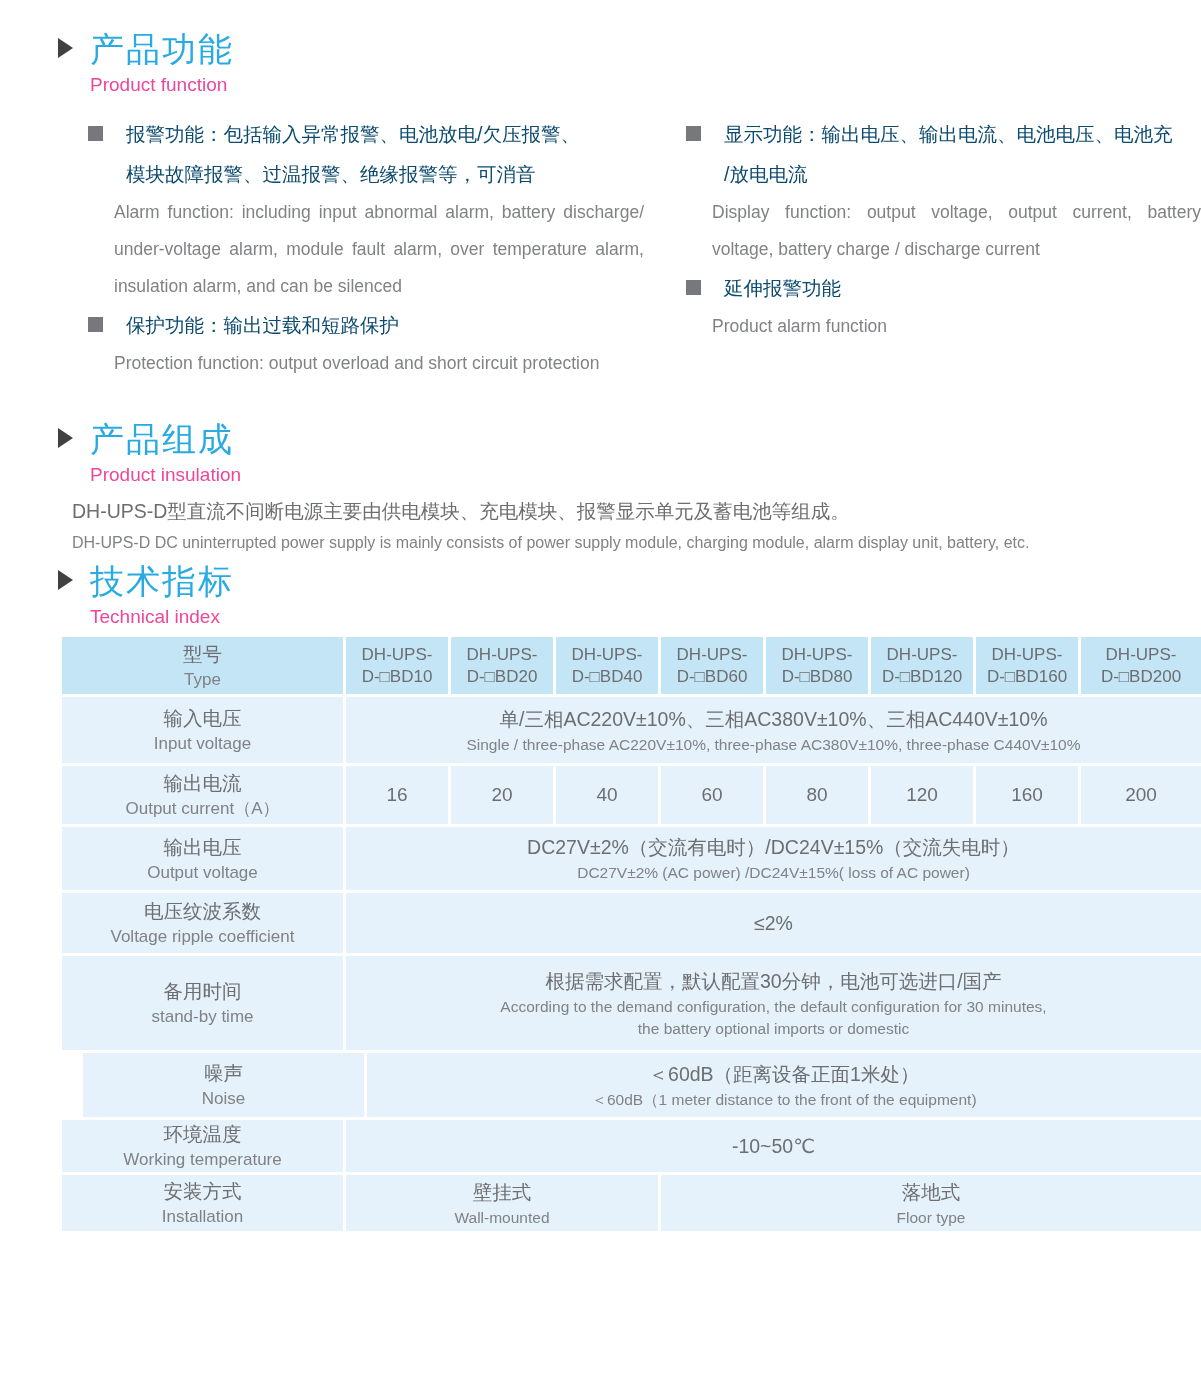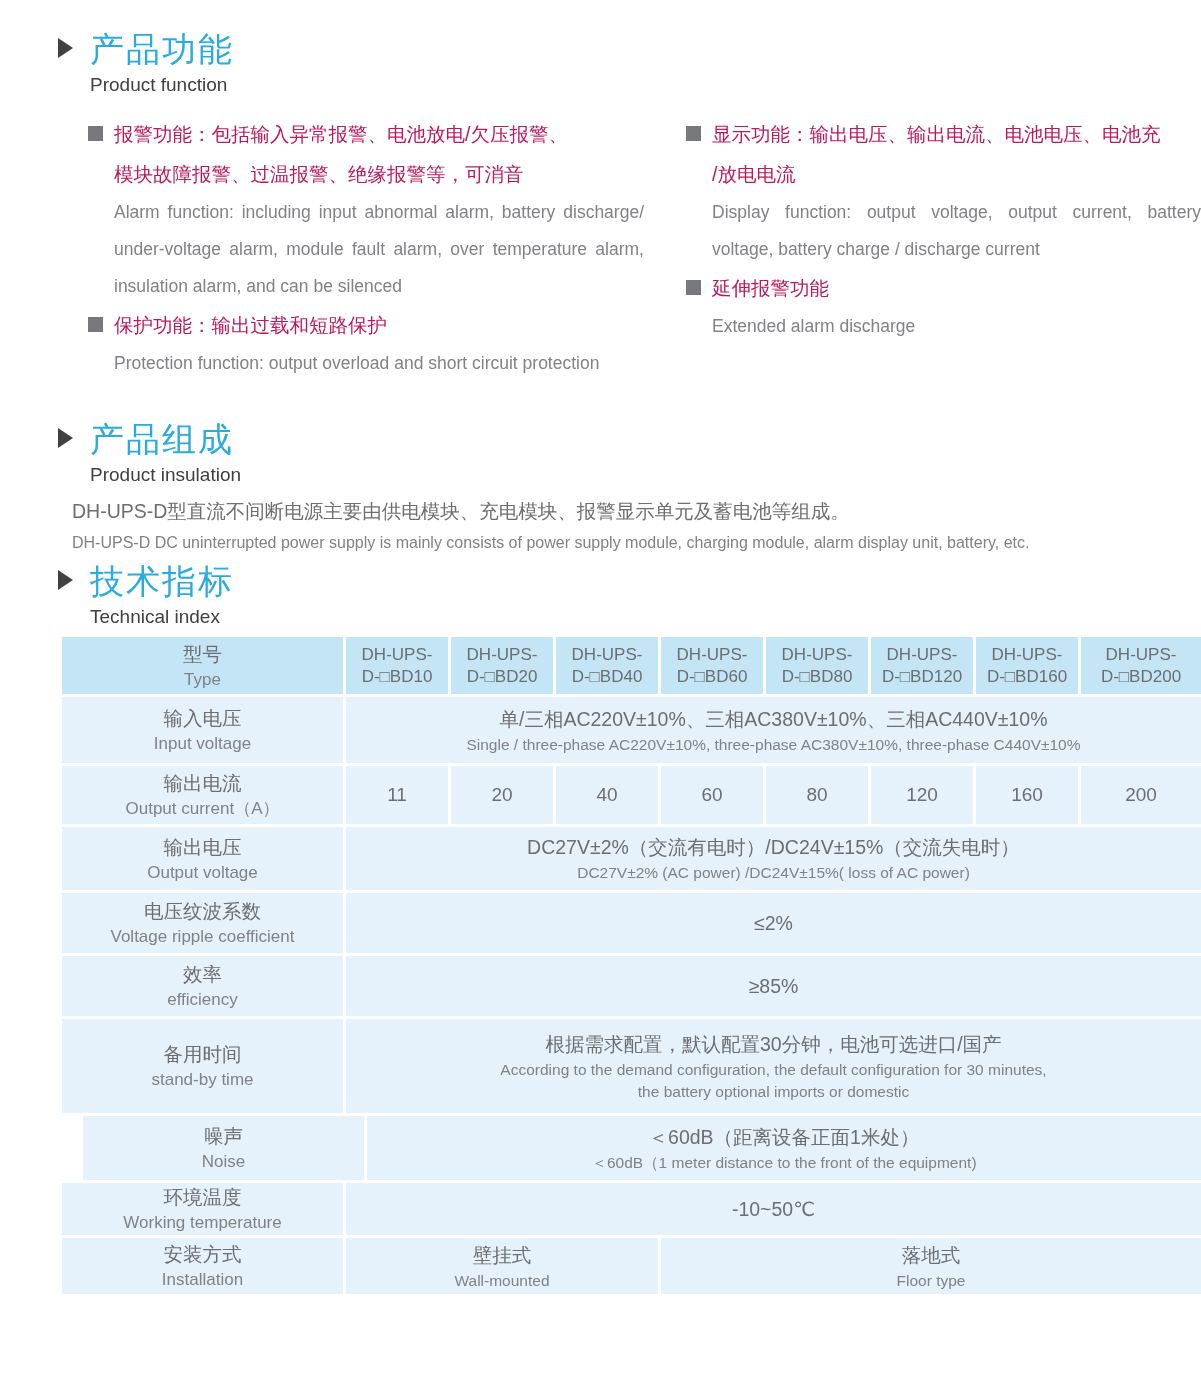--- a/index.html
+++ b/index.html
@@ -7,28 +7,28 @@
     width:1201px;height:1391px;position:relative;background:#ffffff;
     font-family:"Liberation Sans","DejaVu Sans",sans-serif;
     overflow:hidden;
   }
   
   .sec{position:absolute;left:58px;}
   .sec-header{display:flex;align-items:flex-start;}
   .arrow{width:0;height:0;border-left:15px solid #414042;border-top:10px solid transparent;border-bottom:10px solid transparent;margin-top:10px;flex:0 0 auto;}
   .sec-titles{margin-left:17px;}
   .sec-title{margin:0;font-size:34px;font-weight:normal;color:#29abe2;letter-spacing:2px;line-height:42px;}
-  .sec-sub{font-size:19px;color:#404040;line-height:26px;margin-top:2px;}
+  .sec-sub{font-size:19px;color:#ec4899;line-height:26px;margin-top:2px;}
   
   .func-col{position:absolute;top:114px;}
   .func-col.left{left:88px;width:556px;}
   .func-col.right{left:686px;width:515px;}
   .bullet{position:relative;padding-left:26px;}
   .sq{position:absolute;left:0;top:12px;width:15px;height:15px;background:#77787b;}
-  .b-zh{font-size:19.5px;color:#be185d;line-height:40px;white-space:pre-line;}
+  .b-zh{font-size:19.5px;color:#0c4a6e;line-height:40px;white-space:pre-line;margin-left:12px;}
   .b-en{font-size:17.5px;color:#808285;line-height:37px;text-align:justify;}
   
   .comp-zh{margin:8px 0 0 14px;font-size:19.5px;color:#6d6e71;line-height:30px;}
   .comp-en{margin:2px 0 0 14px;font-size:16px;color:#808285;line-height:30px;}
   
   .spec-table{position:absolute;top:637px;left:62px;width:1139px;}
   .trow{display:grid;grid-template-columns:281px repeat(7,102px) minmax(0,1fr);gap:3px;margin-bottom:3px;}
   .cell{background:#e5f2fb;display:flex;flex-direction:column;justify-content:center;align-items:center;text-align:center;min-width:0;}
   .trow.thead .cell{background:#c3e5f5;}
   .span-all{grid-column:2 / -1;}
@@ -75,21 +75,21 @@
 <div class="func-col right">
   <div class="bullet">
     <span class="sq"></span>
     <div class="b-zh">显示功能：输出电压、输出电流、电池电压、电池充
 /放电电流</div>
     <div class="b-en">Display function: output voltage, output current, battery voltage, battery charge / discharge current</div>
   </div>
   <div class="bullet">
     <span class="sq"></span>
     <div class="b-zh">延伸报警功能</div>
-    <div class="b-en">Extended alarm discharge</div>
+    <div class="b-en">Product alarm function</div>
   </div>
 </div>
 
 <div class="sec" style="top:418px;width:1143px;">
   <div class="sec-header">
     <span class="arrow"></span>
     <div class="sec-titles">
       <h2 class="sec-title">产品组成</h2>
       <div class="sec-sub">Product insulation</div>
     </div>
@@ -159,21 +159,21 @@
       <span class="val-en">Single / three-phase AC220V±10%, three-phase AC380V±10%, three-phase C440V±10%</span>
     </div>
   </div>
 
   <div class="trow h-r2">
     <div class="cell">
       <span class="lab-zh">输出电流</span>
       <span class="lab-en">Output current（A）</span>
     </div>
     <div class="cell">
-        <span class="val-num">11</span>
+        <span class="val-num">16</span>
       </div>
     <div class="cell">
         <span class="val-num">20</span>
       </div>
     <div class="cell">
         <span class="val-num">40</span>
       </div>
     <div class="cell">
         <span class="val-num">60</span>
       </div>
@@ -205,29 +205,20 @@
   <div class="trow h-r4">
     <div class="cell">
       <span class="lab-zh">电压纹波系数</span>
       <span class="lab-en">Voltage ripple coefficient</span>
     </div>
     <div class="cell span-all">
       <span class="val-zh">≤2%</span>
     </div>
   </div>
 
-  <div class="trow h-r5">
-    <div class="cell">
-      <span class="lab-zh">效率</span>
-      <span class="lab-en">efficiency</span>
-    </div>
-    <div class="cell span-all">
-      <span class="val-zh">≥85%</span>
-    </div>
-  </div>
 
   <div class="trow h-r6">
     <div class="cell">
       <span class="lab-zh">备用时间</span>
       <span class="lab-en">stand-by time</span>
     </div>
     <div class="cell span-all">
       <span class="val-zh">根据需求配置，默认配置30分钟，电池可选进口/国产</span>
       <span class="val-en">According to the demand configuration, the default configuration for 30 minutes,
 the battery optional imports or domestic</span>

